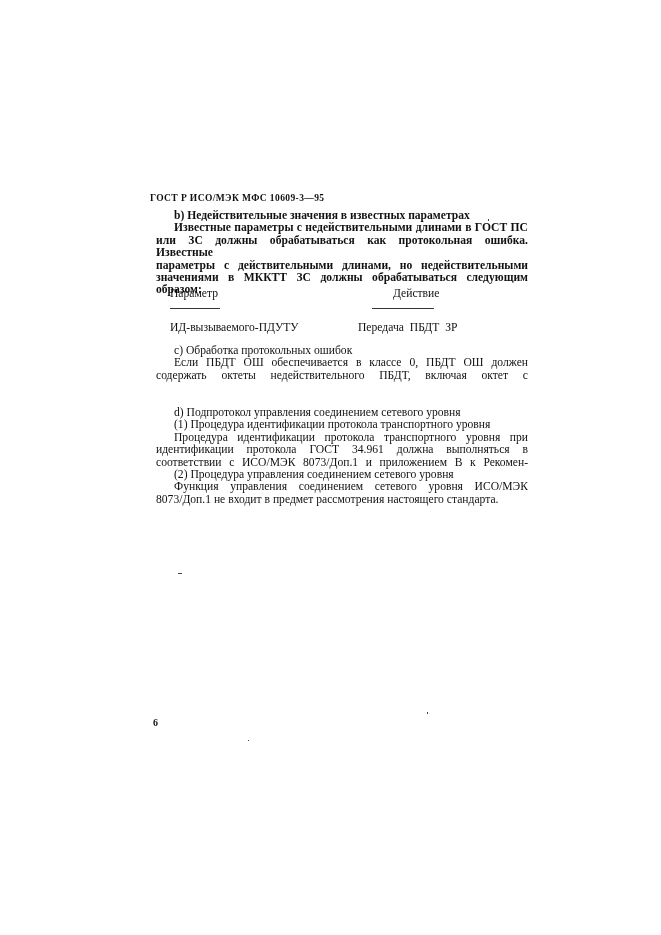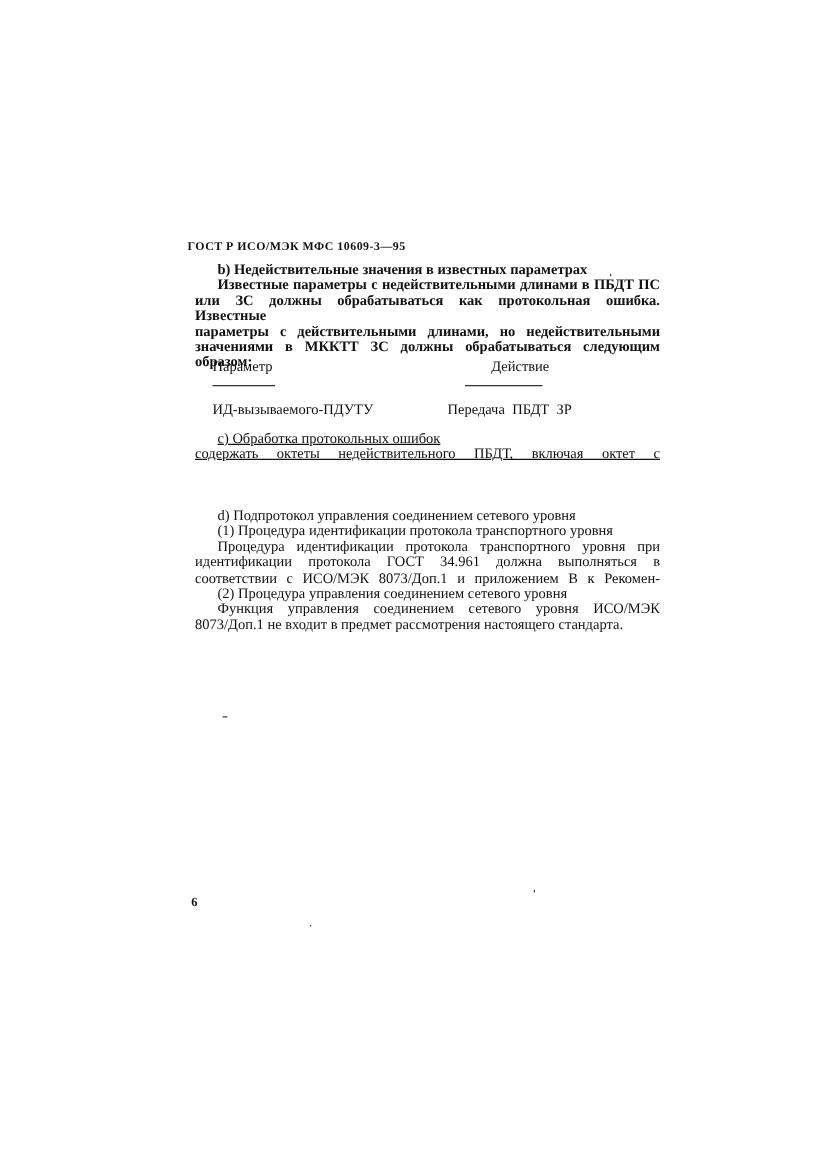--- a/index.html
+++ b/index.html
@@ -24,39 +24,40 @@
 </style>
 </head>
 <body>
 
 <div class="page">
 
   <div class="header">ГОСТ Р ИСО/МЭК МФС 10609-3—95</div>
 
   <div class="block" style="top:210px;font-weight:bold;">
     <p class="p ind">b) Недействительные значения в известных параметрах</p>
-    <p class="p ind full">Известные параметры с недействительными длинами в ПБДТ ПС</p>
+    <p class="p ind full">Известные параметры с недействительными длинами в ГОСТ ПС</p>
     <p class="p full">или ЗС должны обрабатываться как протокольная ошибка. Известные</p>
     <p class="p full">параметры с действительными длинами, но недействительными</p>
     <p class="p full">значениями в МККТТ ЗС должны обрабатываться следующим образом:</p>
   </div>
 
   <div>
     <div class="table" style="top:0;">
       <span class="th1">Параметр</span>
       <span class="th2">Действие</span>
     </div>
     <div class="rule1"></div>
     <div class="rule2"></div>
     <span class="td1">ИД-вызываемого-ПДУТУ</span>
     <span class="td2">Передача ПБДТ ЗР</span>
   </div>
 
-  <div class="block" style="top:345px;text-decoration:underline;">
+  <div class="block" style="top:345px;">
     <p class="p ind">c) Обработка протокольных ошибок</p>
+    <p class="p ind full">Если ПБДТ ОШ обеспечивается в классе 0, ПБДТ ОШ должен</p>
     <p class="p full">содержать октеты недействительного ПБДТ, включая октет с</p>
   </div>
 
   <div class="block" style="top:407px;">
     <p class="p ind">d) Подпротокол управления соединением сетевого уровня</p>
     <p class="p ind">(1) Процедура идентификации протокола транспортного уровня</p>
     <p class="p ind full">Процедура идентификации протокола транспортного уровня при</p>
     <p class="p full">идентификации протокола ГОСТ 34.961 должна выполняться в</p>
     <p class="p full">соответствии с ИСО/МЭК 8073/Доп.1 и приложением В к Рекомен-</p>
     <p class="p ind">(2) Процедура управления соединением сетевого уровня</p>

